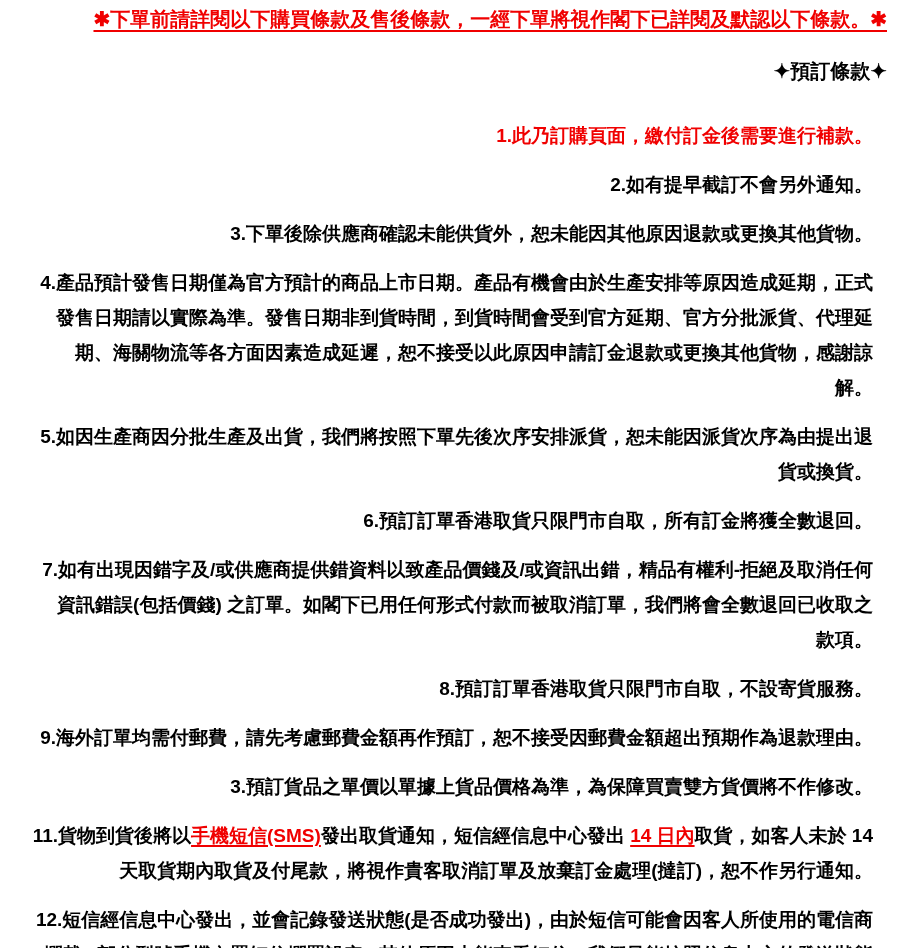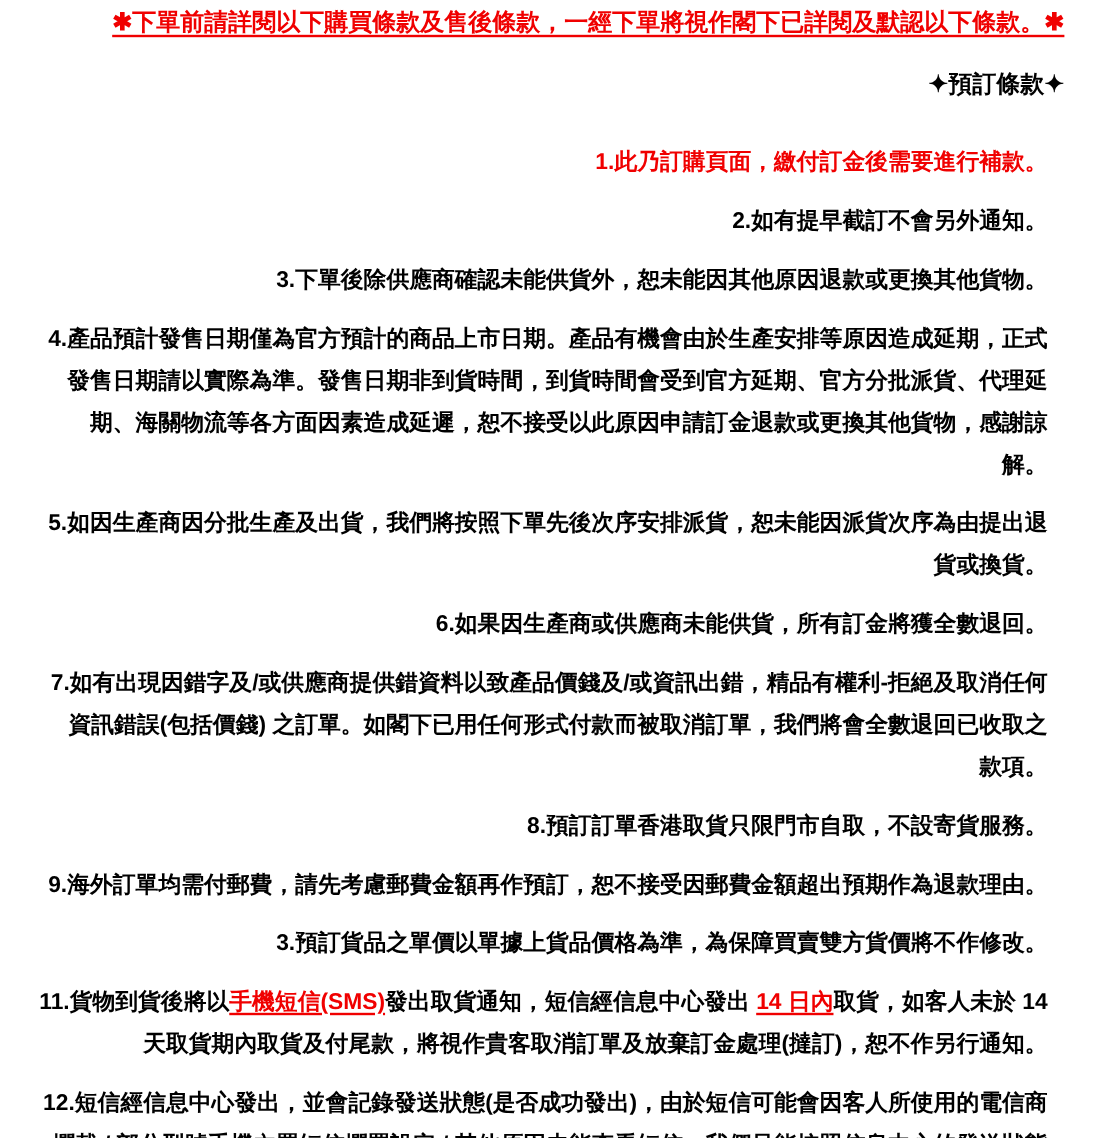--- a/index.html
+++ b/index.html
@@ -74,21 +74,21 @@
   <div class="header">✱下單前請詳閱以下購買條款及售後條款，一經下單將視作閣下已詳閱及默認以下條款。✱</div>
   <div>
     <span class="title">✦預訂條款✦</span>
   </div>
   <ol class="terms">
       <li class="red"><span class="num">1.</span><span class="red">此乃訂購頁面，繳付訂金後需要進行補款。</span></li>
       <li><span class="num">2.</span><span>如有提早截訂不會另外通知。</span></li>
       <li><span class="num">3.</span><span>下單後除供應商確認未能供貨外，恕未能因其他原因退款或更換其他貨物。</span></li>
       <li><span class="num">4.</span><span>產品預計發售日期僅為官方預計的商品上市日期。產品有機會由於生產安排等原因造成延期，正式發售日期請以實際為準。發售日期非到貨時間，到貨時間會受到官方延期、官方分批派貨、代理延期、海關物流等各方面因素造成延遲，恕不接受以此原因申請訂金退款或更換其他貨物，感謝諒解。</span></li>
       <li><span class="num">5.</span><span>如因生產商因分批生產及出貨，我們將按照下單先後次序安排派貨，恕未能因派貨次序為由提出退貨或換貨。</span></li>
-      <li><span class="num">6.</span><span>如果因生產商或供應商未能供貨，所有訂金將獲全數退回。</span></li>
+      <li><span class="num">6.</span><span>預訂訂單香港取貨只限門市自取，所有訂金將獲全數退回。</span></li>
       <li><span class="num">7.</span><span>如有出現因錯字及/或供應商提供錯資料以致產品價錢及/或資訊出錯，精品有權利-拒絕及取消任何資訊錯誤(包括價錢) 之訂單。如閣下已用任何形式付款而被取消訂單，我們將會全數退回已收取之款項。</span></li>
       <li><span class="num">8.</span><span>預訂訂單香港取貨只限門市自取，不設寄貨服務。</span></li>
       <li><span class="num">9.</span><span>海外訂單均需付郵費，請先考慮郵費金額再作預訂，恕不接受因郵費金額超出預期作為退款理由。</span></li>
       <li><span class="num">3.</span><span>預訂貨品之單價以單據上貨品價格為準，為保障買賣雙方貨價將不作修改。</span></li>
       <li><span class="num">11.</span><span>貨物到貨後將以</span><span class="red u">手機短信(SMS)</span><span>發出取貨通知，短信經信息中心發出 </span><span class="red u">14 日內</span><span>取貨，如客人未於 14 天取貨期內取貨及付尾款，將視作貴客取消訂單及放棄訂金處理(撻訂)，恕不作另行通知。</span></li>
       <li><span class="num">12.</span><span>短信經信息中心發出，並會記錄發送狀態(是否成功發出)，由於短信可能會因客人所使用的電信商攔截 / 部分型號手機內置短信攔置設定 / 其他原因未能查看短信，我們只能按照信息中心的發送狀態作準，未能考慮客人個別情況，恕不接受未有收到短信為由要求取回已撻訂的貨物或訂金。</span></li>
       <li><span class="num">7.</span><span>海外訂單均需付郵費，請參閱 </span><a class="link" href="#">恕不作另行通知</a><span> 。</span></li>
     </ol>
 </div>
 

